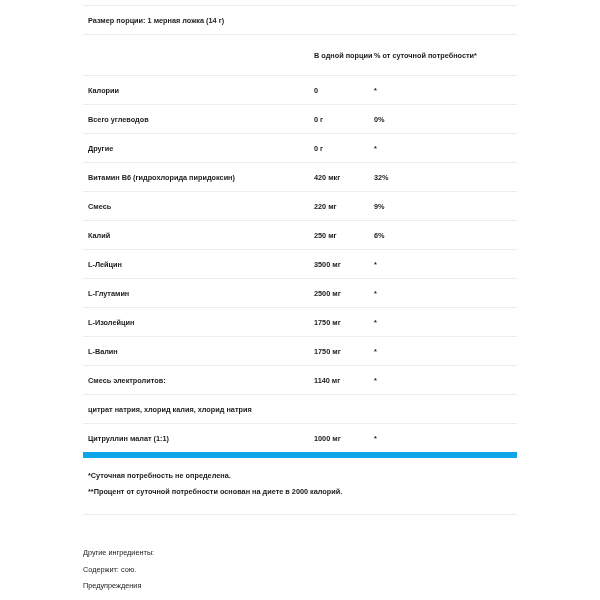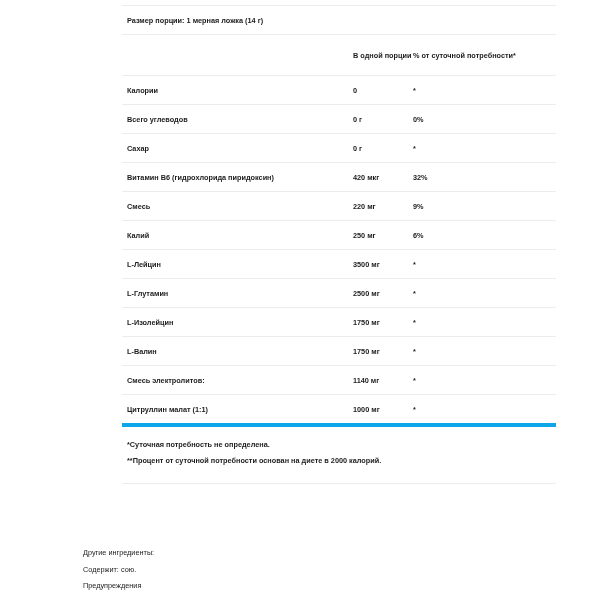--- a/index.html
+++ b/index.html
@@ -1,26 +1,26 @@
 <!DOCTYPE html>
 <html><head>
 <meta charset="utf-8">
 <style>
   html, body { margin:0; padding:0; background:#ffffff; }
   body { width:600px; height:600px; overflow:hidden; position:relative;
          font-family:"Liberation Sans", sans-serif; color:#1c1c1c; }
-  .wrap { position:absolute; left:83px; top:0; width:434px;margin-left:39px; }
+  .wrap { position:absolute; left:83px; top:0; width:434px; }
   .row { position:relative; height:28px; border-top:1px solid #ececec;
          font-size:7.3px; font-weight:bold; display:flex; align-items:center; }
   .row.first { margin-top:5px; }
   .row.header { height:40px; }
   .c1 { position:absolute; left:5px; }
   .c2 { position:absolute; left:231px; }
   .c3 { position:absolute; left:291px; }
-  .notes { border-top:4px solid #0ea5e9; padding:13px 0 11px 5px; font-size:7.3px; font-weight:bold; }
+  .notes { border-top:6px solid #0ea5e9; padding:13px 0 11px 5px; font-size:7.3px; font-weight:bold; }
   .notes div { height:16px; }
   .endline { border-top:1px solid #ececec; }
   .other { position:absolute; left:83px; top:548px; font-size:7.3px; font-weight:normal; }
   .other div { height:16.5px; }
 </style>
 </head>
 <body>
 
 <div class="wrap">
   <div class="row first">
@@ -35,21 +35,21 @@
     <span class="c1">Калории</span>
     <span class="c2">0</span>
     <span class="c3">*</span>
   </div>
   <div class="row">
     <span class="c1">Всего углеводов</span>
     <span class="c2">0 г</span>
     <span class="c3">0%</span>
   </div>
   <div class="row">
-    <span class="c1">Сахар</span>
+    <span class="c1">Другие</span>
     <span class="c2">0 г</span>
     <span class="c3">*</span>
   </div>
   <div class="row">
     <span class="c1">Витамин B6 (гидрохлорида пиридоксин)</span>
     <span class="c2">420 мкг</span>
     <span class="c3">32%</span>
   </div>
   <div class="row">
     <span class="c1">Смесь</span>
@@ -80,20 +80,25 @@
     <span class="c1">L-Валин</span>
     <span class="c2">1750 мг</span>
     <span class="c3">*</span>
   </div>
   <div class="row">
     <span class="c1">Смесь электролитов:</span>
     <span class="c2">1140 мг</span>
     <span class="c3">*</span>
   </div>
   <div class="row">
+    <span class="c1">цитрат натрия, хлорид калия, хлорид натрия</span>
+    <span class="c2"></span>
+    <span class="c3"></span>
+  </div>
+  <div class="row">
     <span class="c1">Цитруллин малат (1:1)</span>
     <span class="c2">1000 мг</span>
     <span class="c3">*</span>
   </div>
 
   <div class="notes">
     <div>*Суточная потребность не определена.</div>
     <div>**Процент от суточной потребности основан на диете в 2000 калорий.</div>
   </div>
   <div class="endline"></div>

